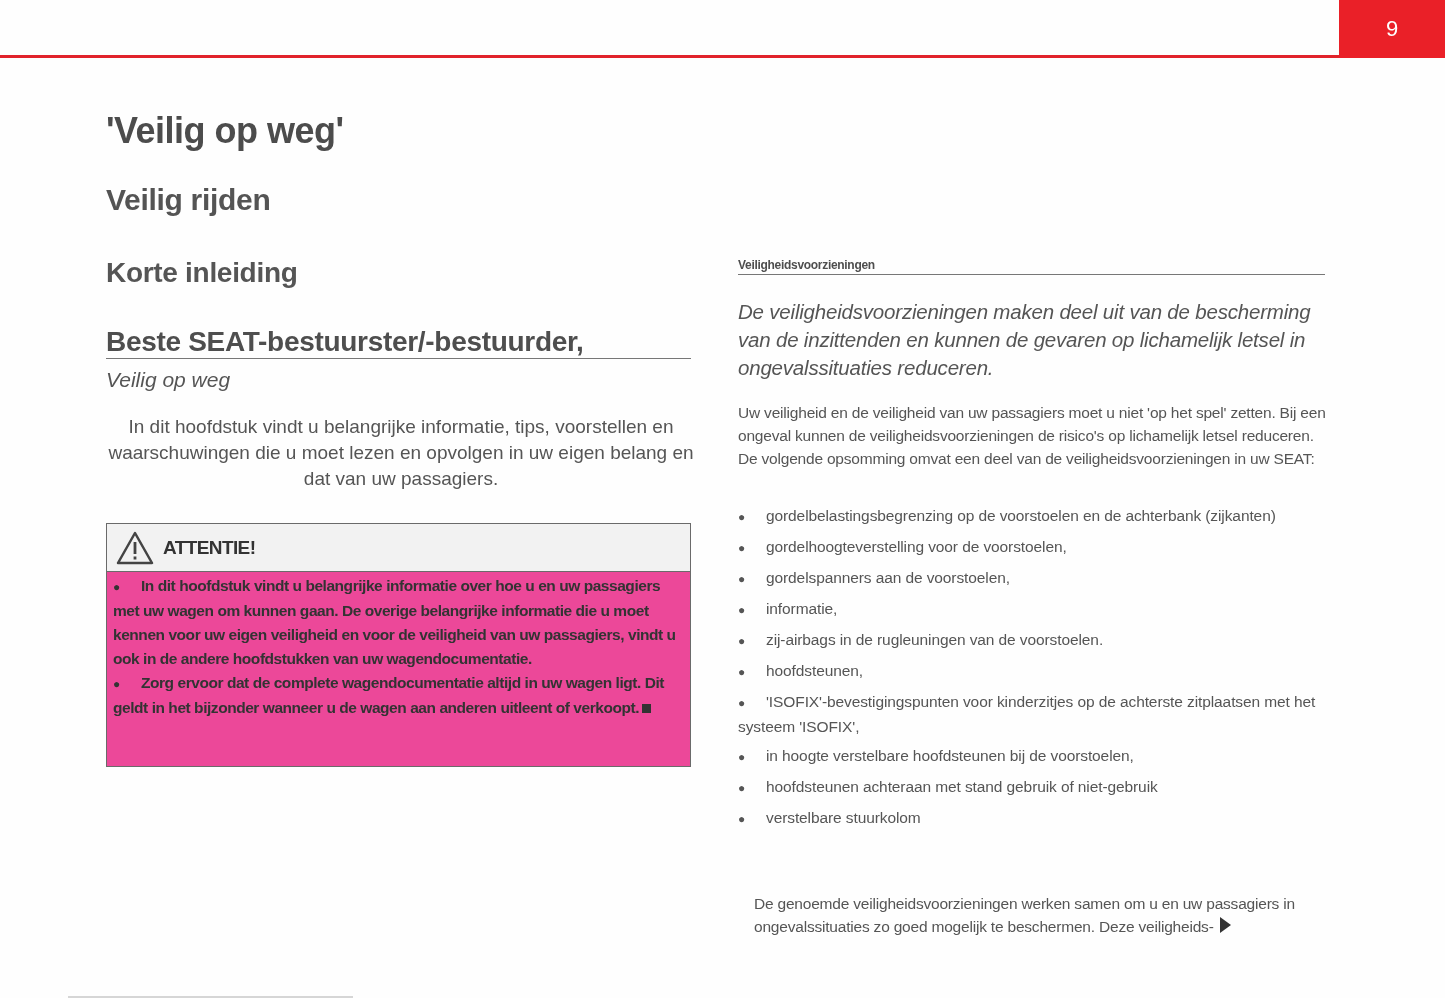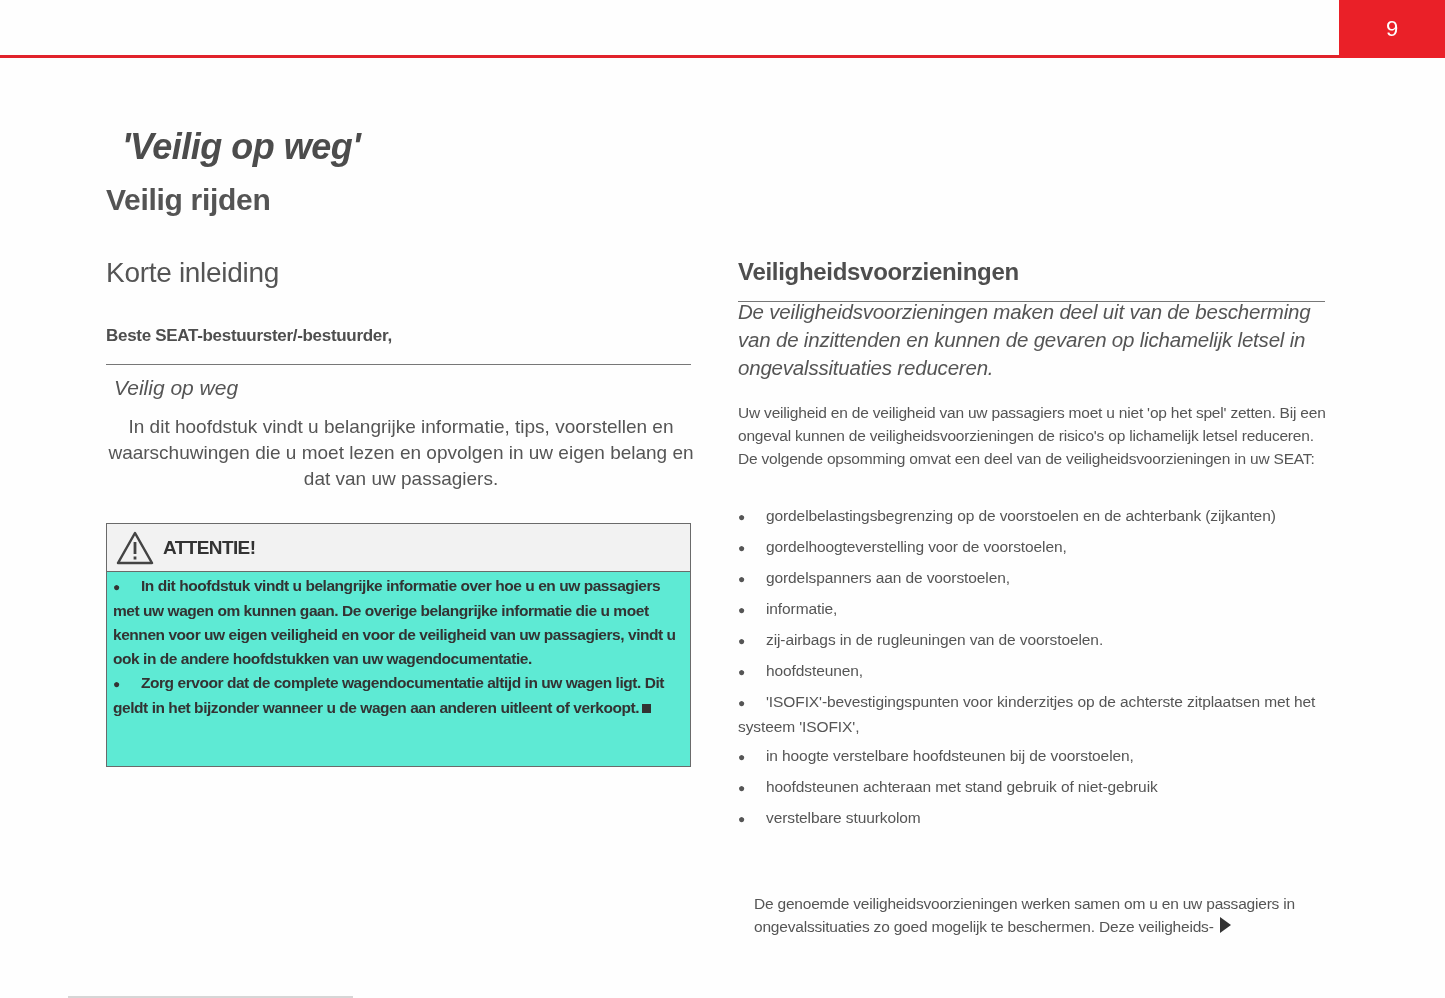--- a/index.html
+++ b/index.html
@@ -15,53 +15,53 @@
     .page-tab {
       position: absolute; left: 1339px; top: 0; width: 106px; height: 58px;
       background: #ea2028; color: #fff;
       font-family: "Liberation Sans", sans-serif; font-size: 22px;
       display: flex; align-items: center; justify-content: center;
     }
     .bottom-rule {
       position: absolute; left: 68px; top: 996px; width: 285px; height: 2px; background: #d6d6d6;
     }
     .h1 {
-      position: absolute; left: 106px; top: 110px; margin: 16px;
+      position: absolute; left: 106px; top: 110px; margin: 0;
       font-family: "Liberation Sans", sans-serif; font-weight: bold;
-      font-size: 36px; color: #4c4c4c; letter-spacing: -0.5px; font-style: italic;
+      font-size: 36px; color: #4c4c4c; letter-spacing: -0.5px;
     }
     .h2 {
       position: absolute; left: 106px; top: 183px; margin: 0;
       font-family: "Liberation Sans", sans-serif; font-weight: bold;
       font-size: 30px; color: #545454; letter-spacing: -0.3px;
     }
     .h3 {
       position: absolute; left: 106px; top: 257px; margin: 0;
-      font-family: "Liberation Sans", sans-serif; font-weight: normal;
+      font-family: "Liberation Sans", sans-serif; font-weight: bold;
       font-size: 28px; color: #555; letter-spacing: -0.3px;
     }
     .sec-head {
       position: absolute; margin: 0; font-family: "Liberation Sans", sans-serif;
       font-weight: bold; color: #4e4e4e; border-bottom: 1.5px solid #777;
       letter-spacing: -0.3px;
     }
-    .sec-left { left: 106px; top: 326px; width: 585px; font-size: 17px; padding-bottom: 18px; }
-    .sec-right { left: 738px; top: 258px; width: 587px; font-size: 24px; padding-bottom: 15px; }
+    .sec-left { left: 106px; top: 326px; width: 585px; font-size: 28px; padding-bottom: 0; }
+    .sec-right { left: 738px; top: 258px; width: 587px; font-size: 12px; padding-bottom: 2px; }
     .italic-sub {
-      position: absolute; left: 106px; top: 368px; margin: 8px;
+      position: absolute; left: 106px; top: 368px; margin: 0;
       font-family: "Liberation Sans", sans-serif; font-style: italic;
       font-size: 21px; color: #555;
     }
     .intro {
       position: absolute; left: 106px; top: 414px; width: 590px; margin: 0;
       font-family: "Liberation Sans", sans-serif; font-size: 19px; line-height: 26px; color: #555; text-align: center;
     }
     .warn-box {
       position: absolute; left: 106px; top: 523px; width: 583px; height: 242px;
-      border: 1.5px solid #6a6a6a; background: #5eead4;
+      border: 1.5px solid #6a6a6a; background: #ec4899;
     }
     .warn-head {
       height: 47px; background: #f2f2f2; border-bottom: 1.5px solid #6a6a6a;
       display: flex; align-items: center; padding-left: 8px;
     }
     .warn-head svg { width: 40px; height: 36px; }
     .warn-title {
       margin-left: 8px; font-family: "Liberation Sans", sans-serif;
       font-weight: bold; font-size: 19px; color: #333; letter-spacing: -0.6px;
     }

